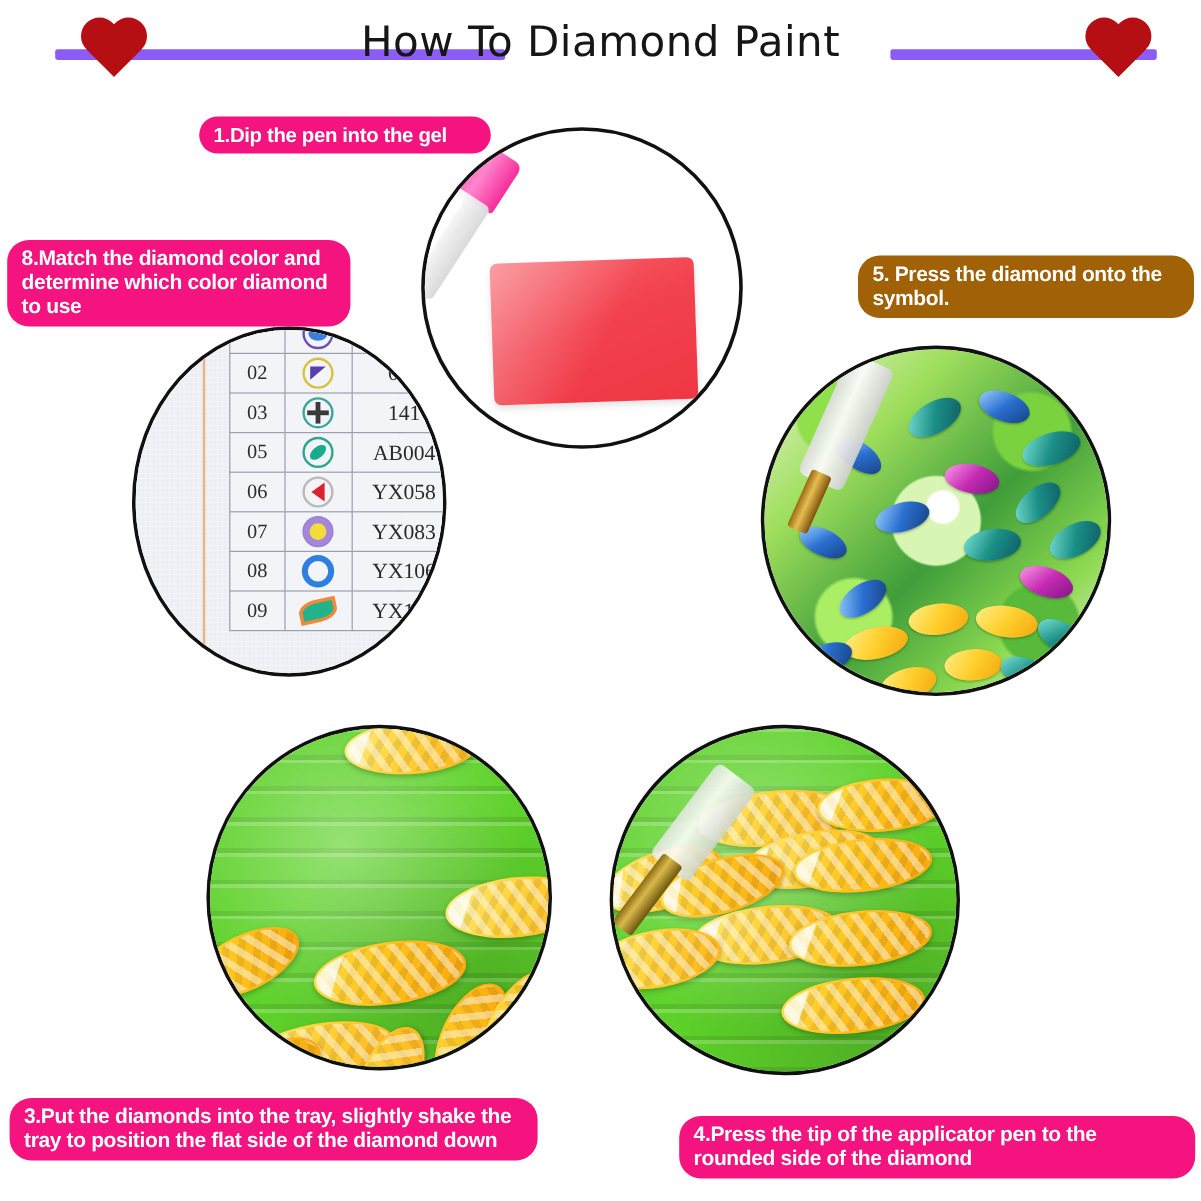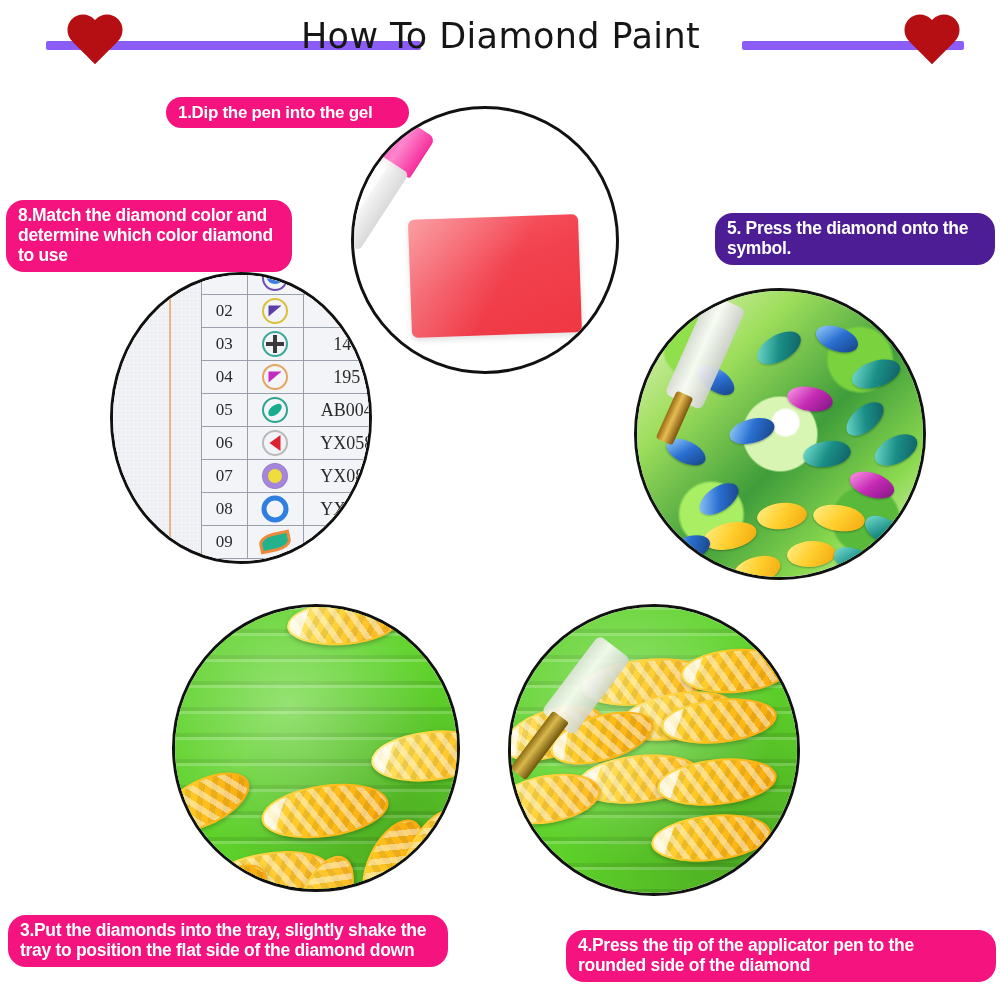--- a/index.html
+++ b/index.html
@@ -24,21 +24,21 @@
   .title{position:absolute;left:0;top:16px;width:1001px;text-align:center;
          font-size:35px;font-weight:400;color:#161616;letter-spacing:.4px;
          font-family:"DejaVu Sans","Liberation Sans",sans-serif;}
 
   
   .badge{position:absolute;background:#f4137f;color:#ffffff;border-radius:18px;
          font-weight:bold;line-height:1.14;padding:6px 12px;box-sizing:border-box;
          letter-spacing:-.3px;text-shadow:0 0 1px rgba(0,0,0,.12);}
   #badge1{left:166px;top:97px;width:243px;font-size:17px;border-radius:16px;}
   #badge2{left:6px;top:200px;width:286px;font-size:17.5px;}
-  #badge5{left:715px;top:213px;width:280px;font-size:17.5px;background:#4c1d95;}
+  #badge5{left:715px;top:213px;width:280px;font-size:17.5px;background:#a16207;}
   #badge3{left:8px;top:915px;width:440px;font-size:17.5px;}
   #badge4{left:566px;top:930px;width:430px;font-size:17.5px;}
 
   
   .circle{position:absolute;border-radius:50%;overflow:hidden;
           border:3px solid #111;box-sizing:border-box;background:#fff;}
   #c1{left:351px;top:106px;width:268px;height:268px;}
   #c2{left:110px;top:272px;width:262px;height:292px;border-radius:50%;}
   #c5{left:634px;top:288px;width:292px;height:292px;}
   #c3{left:172px;top:604px;width:288px;height:288px;}
@@ -65,21 +65,21 @@
         background:linear-gradient(90deg,#a87315,#e3b64a 40%,#8c5d10);border-radius:3px 3px 5px 5px;}
 
   
   .chart-bg{position:absolute;inset:0;background:#eceef3;}
   .canvasgrain{position:absolute;inset:0;opacity:.5;
       background-image:linear-gradient(0deg,rgba(255,255,255,.7) 1px,transparent 1px),
                        linear-gradient(90deg,rgba(255,255,255,.7) 1px,transparent 1px);
       background-size:4px 4px;}
   .orangeline{position:absolute;left:56px;top:0;bottom:0;width:2px;background:#e9a062;opacity:.75;}
   .orangeline.r{left:auto;right:34px;width:3px;background:#ef9a4e;}
-  .tbl{position:absolute;left:88px;top:-14px;width:190px;border-collapse:collapse;}
+  .tbl{position:absolute;left:78px;top:-14px;width:190px;border-collapse:collapse;}
   .tbl td{border:1px solid #9aa0ab;height:30px;font-size:16px;color:#2a2a2a;
       font-family:"Liberation Serif","DejaVu Serif",serif;background:#f3f4f7;text-align:center;}
   .tbl td.num{width:44px;font-size:17px;}
   .tbl td.sym{width:56px;padding:0;}
   .tbl td.code{width:86px;font-size:18px;}
   .symwrap{width:30px;height:30px;margin:0 auto;position:relative;}
   .symring{position:absolute;inset:2px;border-radius:50%;border:2px solid #888;}
   .symcore{position:absolute;left:50%;top:50%;transform:translate(-50%,-50%);}
 
   
@@ -187,32 +187,20 @@
                 <div class="symring" style="border-color:#3aa79b"></div>
                 <div class="symcore">
                   <div style="position:relative;width:18px;height:18px;">
                     <div style="position:absolute;left:7px;top:0;width:4px;height:18px;background:#3a3a3a;"></div>
                     <div style="position:absolute;top:7px;left:0;height:4px;width:18px;background:#3a3a3a;"></div>
                   </div>
                 </div>
               </div>
             </td>
             <td class="code">141</td>
-          </tr>
-          <tr>
-            <td class="num">04</td>
-            <td class="sym">
-              <div class="symwrap">
-                <div class="symring" style="border-color:#e7a45c"></div>
-                <div class="symcore">
-                  <div style="width:0;height:0;border-left:13px solid #c12bc0;border-bottom:11px solid transparent;"></div>
-                </div>
-              </div>
-            </td>
-            <td class="code">195</td>
           </tr>
           <tr>
             <td class="num">05</td>
             <td class="sym">
               <div class="symwrap">
                 <div class="symring" style="border-color:#2ea58f"></div>
                 <div class="symcore">
                   <div style="width:16px;height:9px;background:#18ab8e;border-radius:50%;transform:rotate(-40deg);"></div>
                 </div>
               </div>

